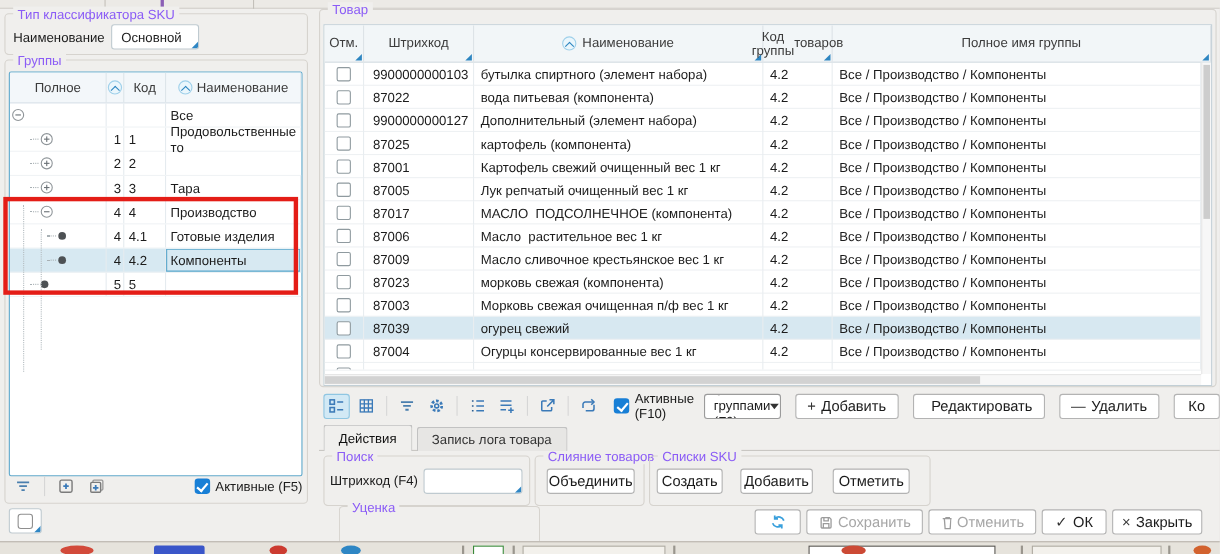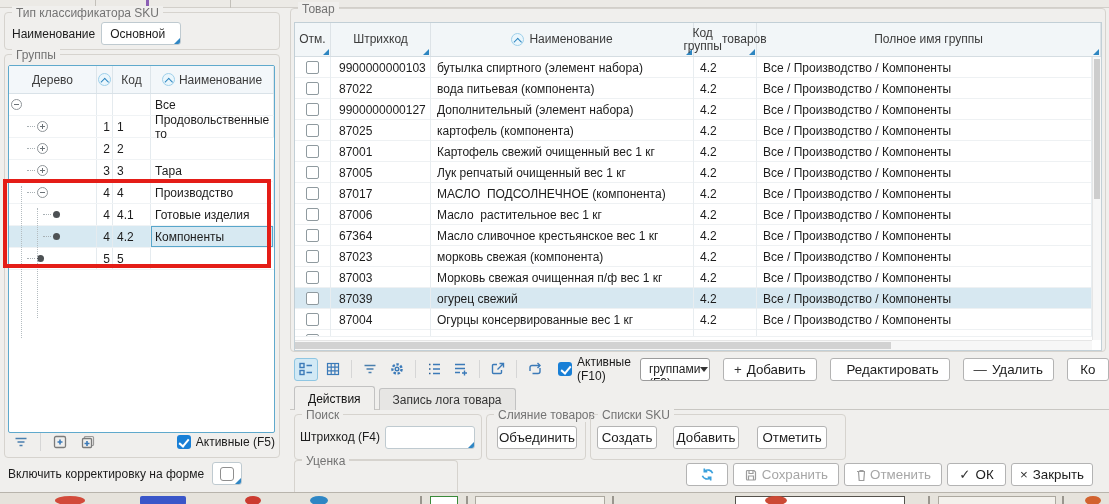--- a/index.html
+++ b/index.html
@@ -2,21 +2,21 @@
 <html><head>
 <meta charset="utf-8">
 <style>
   *{box-sizing:border-box;margin:0;padding:0}
   html,body{background:#dcdad6}
   .screen{position:relative;width:1109px;height:504px;background:#f0efed;overflow:hidden;
           font-family:"Liberation Sans",sans-serif;font-size:12px;color:#1c1c1c}
 
   
   .gb{position:absolute;border:1px solid #d6d3ce;border-radius:4px}
-  .gb-label{position:absolute;top:-7px;left:7px;background:#f0efed;padding:0 4px;color:#737373;white-space:nowrap}
+  .gb-label{position:absolute;top:-7px;left:7px;background:#f0efed;padding:0 4px;color:#8b5cf6;white-space:nowrap}
   .btn{display:inline-flex;align-items:center;justify-content:center;gap:5px;height:23px;
        background:#fff;border:1px solid #b3b3b3;border-radius:3px;padding:0 10px;color:#1c1c1c;white-space:nowrap}
   .btn.disabled{color:#a6a6a6}
   .combo{position:relative;background:#fff;border:1px solid #bfcad0;border-radius:3px;overflow:hidden;
          display:flex;align-items:center;padding:0 8px}
   .combo .corner{position:absolute;right:0;bottom:0;width:0;height:0;
          border-left:6px solid transparent;border-bottom:6px solid #2f86c4}
   .cbx{width:14px;height:14px;border-radius:3px;background:#187fd6;position:relative;flex:0 0 auto}
   .cbx::after{content:'';position:absolute;left:4.5px;top:1.5px;width:4px;height:8px;
               border:solid #fff;border-width:0 2px 2px 0;transform:rotate(40deg)}
@@ -114,21 +114,21 @@
 
   .gb-search{left:294px;top:414px;width:188px;height:46px}
   .search-label{position:absolute;left:5px;top:15px}
   .search-input{position:absolute;left:90px;top:11px;width:90px;height:23px}
   .gb-merge{left:486px;top:414px;width:100px;height:46px}
   .gb-merge .btn{position:absolute;left:10px;top:11px;width:80px}
   .gb-sku{left:590px;top:414px;width:256px;height:46px}
   .gb-sku .b1{position:absolute;left:6px;top:11px;width:60px}
   .gb-sku .b2{position:absolute;left:82px;top:11px;width:66px}
   .gb-sku .b3{position:absolute;left:166px;top:11px;width:70px}
-  .gb-partial{left:294px;top:460px;width:164px;height:40px;border-bottom:none;border-radius:4px 4px 0 0}
+  .gb-partial{left:308px;top:460px;width:183px;height:40px;border-bottom:none;border-radius:4px 4px 0 0}
 
   
   .footer-btns .btn{position:absolute;top:463px}
   .b-refresh{left:686px;width:42px}
   .b-save{left:733px;width:106px}
   .b-cancel{left:844px;width:98px}
   .b-ok{left:947px;width:59px}
   .b-close{left:1011px;width:82px}
 
   
@@ -155,21 +155,21 @@
         <i class="corner"></i>
       </div>
     </div>
   </div>
 
   <div class="gb gb-groups">
     <span class="gb-label">Группы</span>
 
     <div class="tree-table">
       <div class="tree-head">
-        <div class="th t1">Дерево</div>
+        <div class="th t1">Полное</div>
         <div class="th t2">
             <span class="sort"></span>
           </div>
         <div class="th t3">Код</div>
         <div class="th t4">
           <span class="sort"></span>
           <span>Наименование</span>
         </div>
       </div>
       <div>
@@ -289,21 +289,20 @@
       <span class="active-label">
         <span class="cbx"></span>
         <span>Активные (F5)</span>
       </span>
     </div>
   </div>
 
   <div class="red-rect"></div>
 
   <div class="left-footer">
-    <span>Включить корректировку на форме</span>
     <div class="combo combo-check">
       <span class="cbx empty"></span>
       <i class="corner"></i>
     </div>
   </div>
 
   <div class="gb gb-product">
     <span class="gb-label">Товар</span>
     <div class="ptable">
       <div class="phead">
@@ -391,21 +390,21 @@
             </div>
             <div class="pc c-bar">87006</div>
             <div class="pc c-name">Масло  растительное вес 1 кг</div>
             <div class="pc c-code">4.2</div>
             <div class="pc c-full">Все / Производство / Компоненты</div>
           </div>
           <div class="prow">
             <div class="pc c-mark">
               <div class="rowcb"></div>
             </div>
-            <div class="pc c-bar">67364</div>
+            <div class="pc c-bar">87009</div>
             <div class="pc c-name">Масло сливочное крестьянское вес 1 кг</div>
             <div class="pc c-code">4.2</div>
             <div class="pc c-full">Все / Производство / Компоненты</div>
           </div>
           <div class="prow">
             <div class="pc c-mark">
               <div class="rowcb"></div>
             </div>
             <div class="pc c-bar">87023</div>
             <div class="pc c-name">морковь свежая (компонента)</div>

